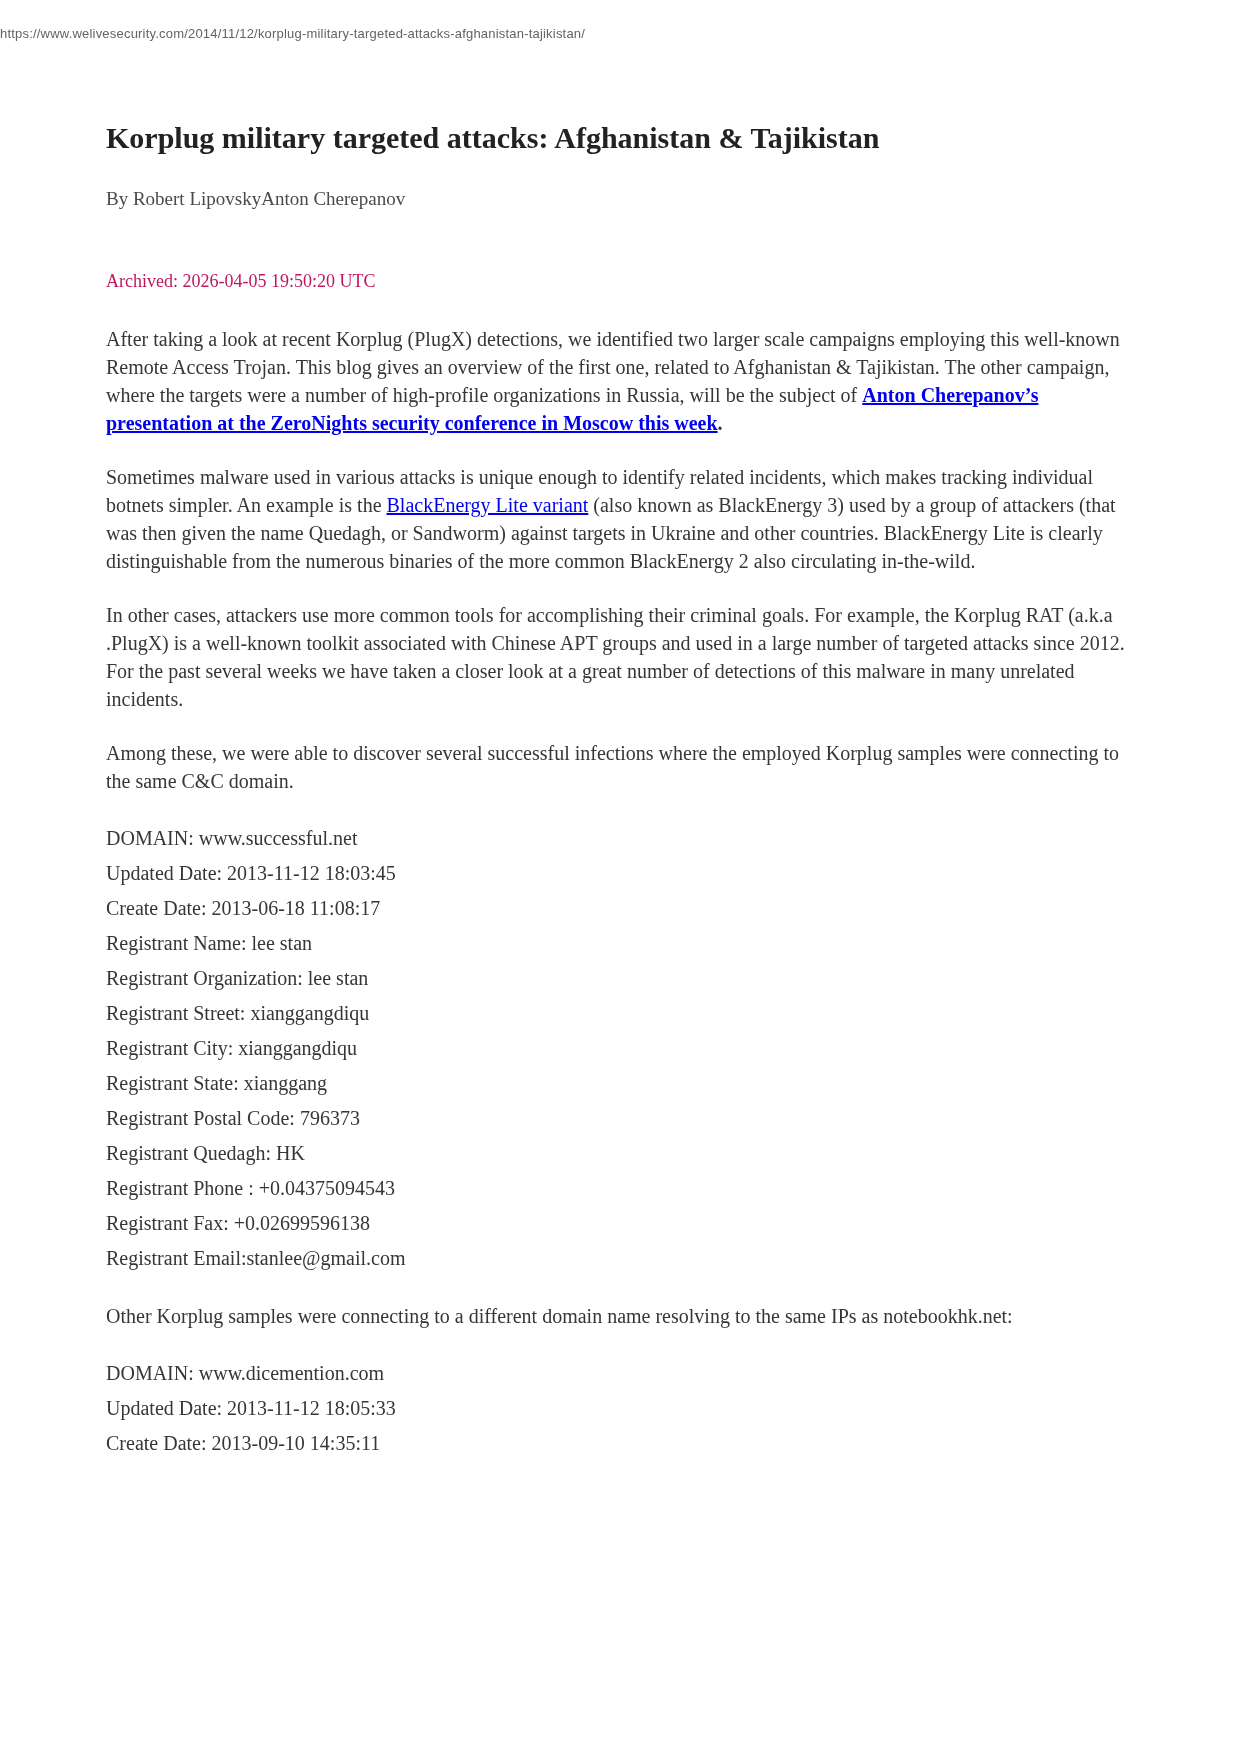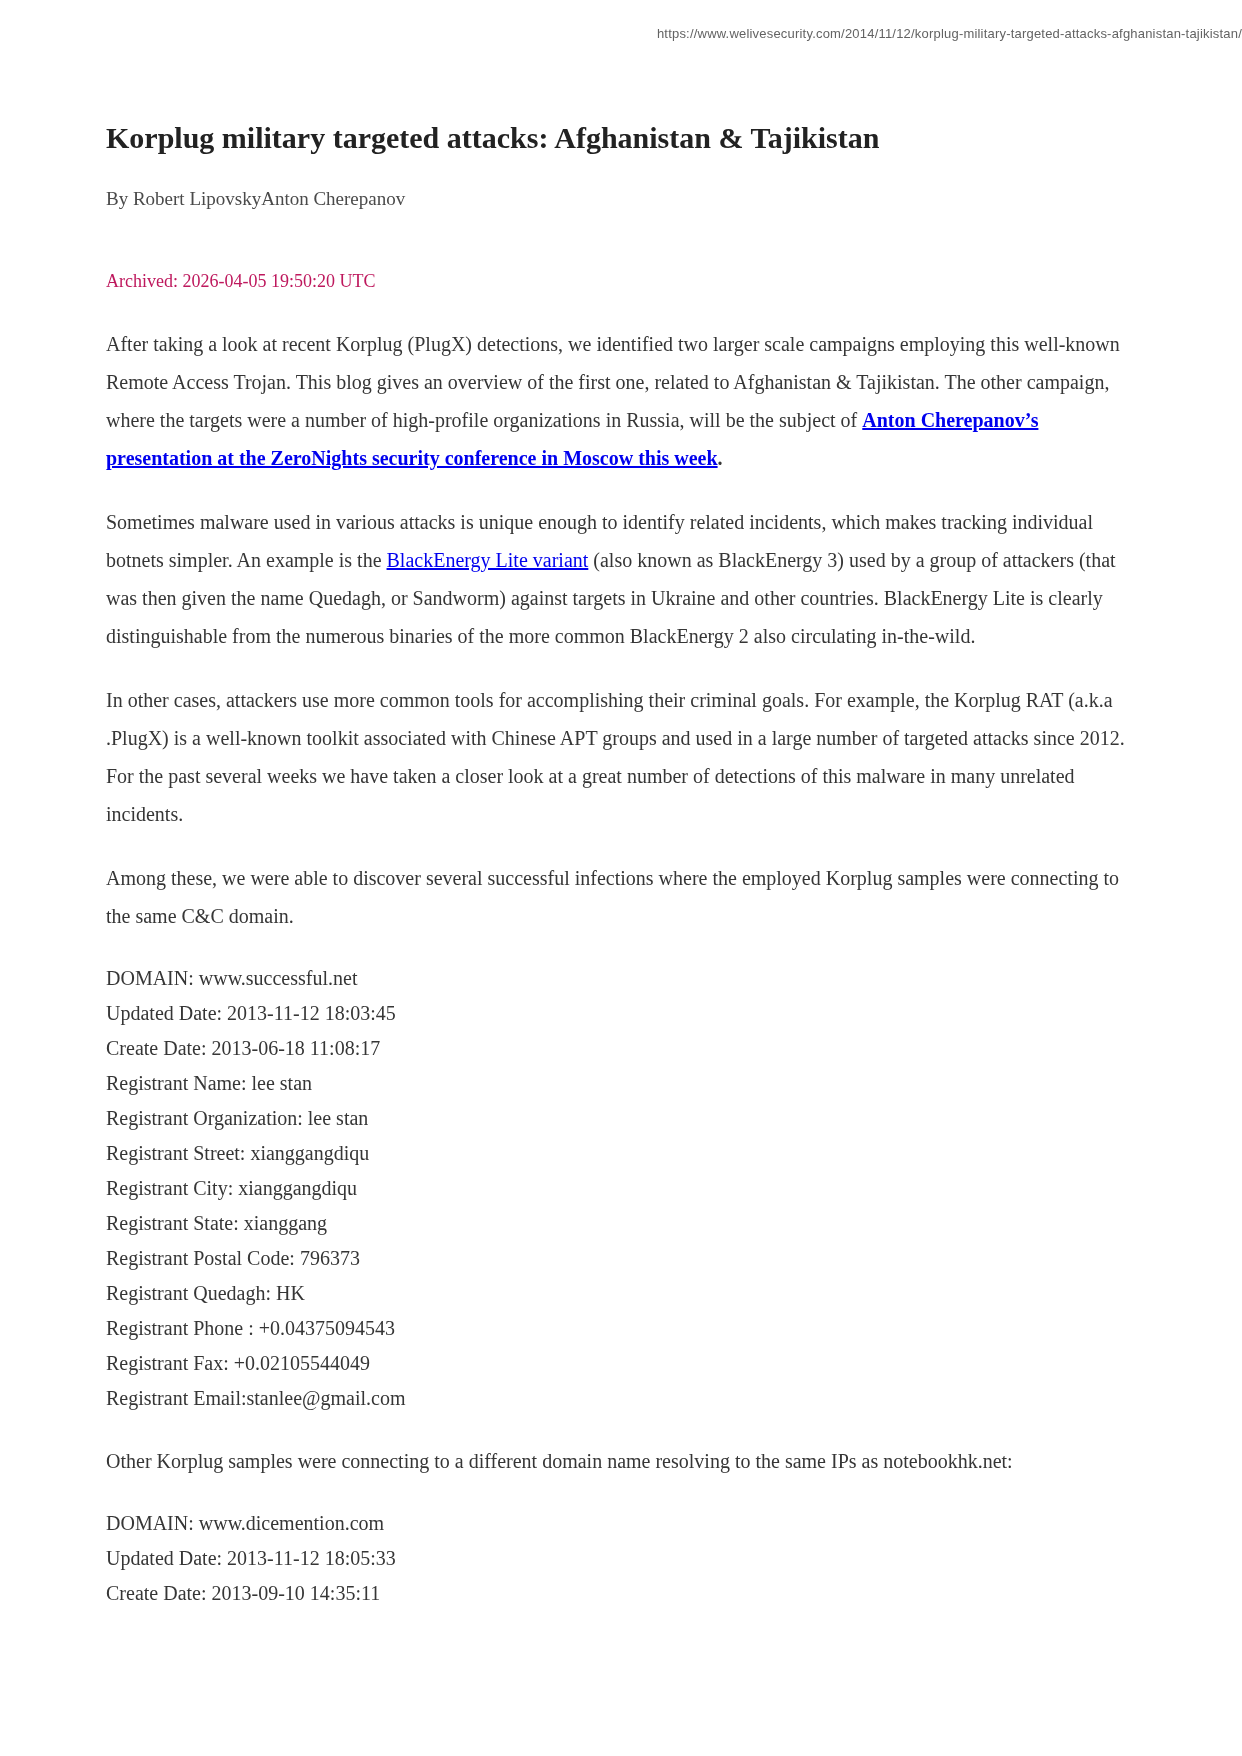--- a/index.html
+++ b/index.html
@@ -14,21 +14,21 @@
     margin: 0 auto;
     background: #ffffff;
     overflow: hidden;
     font-family: "Liberation Serif", serif;
   }
   .print-header {
     position: absolute;
     top: 26px;
     left: 0;
     width: 100%;
-    text-align: right;
+    text-align: left;
     font-family: "Liberation Sans", sans-serif;
     font-size: 13px;
     color: #636363;
     letter-spacing: 0.2px;
   }
   .print-footer {
     position: absolute;
     top: 1712px;
     left: 0;
     width: 100%;
@@ -56,21 +56,21 @@
   }
   .archived {
     margin-top: 58px;
     font-size: 18px;
     line-height: 24px;
     color: #be185d;
   }
   p.body-para {
     margin: 26px 0 0 0;
     font-size: 20px;
-    line-height: 38px;
+    line-height: 28px;
     color: #363636;
   }
   p.first-para {
     margin-top: 32px;
   }
   p.whois {
     margin: 26px 0 0 0;
     font-size: 20px;
     line-height: 35px;
     color: #363636;
@@ -114,21 +114,21 @@
       <span>Updated Date: 2013-11-12 18:03:45</span><br>
       <span>Create Date: 2013-06-18 11:08:17</span><br>
       <span>Registrant Name: lee stan</span><br>
       <span>Registrant Organization: lee stan</span><br>
       <span>Registrant Street: xianggangdiqu</span><br>
       <span>Registrant City: xianggangdiqu</span><br>
       <span>Registrant State: xianggang</span><br>
       <span>Registrant Postal Code: 796373</span><br>
       <span>Registrant Quedagh: HK</span><br>
       <span>Registrant Phone : +0.04375094543</span><br>
-      <span>Registrant Fax: +0.02105544049</span><br>
+      <span>Registrant Fax: +0.02699596138</span><br>
       <span>Registrant Email:stanlee@gmail.com</span></p>
 
     <p class="body-para">Other Korplug samples were connecting to a different domain name resolving to the same IPs as notebookhk.net:</p>
 
     <p class="whois"><span>DOMAIN: www.dicemention.com</span><br>
       <span>Updated Date: 2013-11-12 18:05:33</span><br>
       <span>Create Date: 2013-09-10 14:35:11</span></p>
 
   </div>
 

